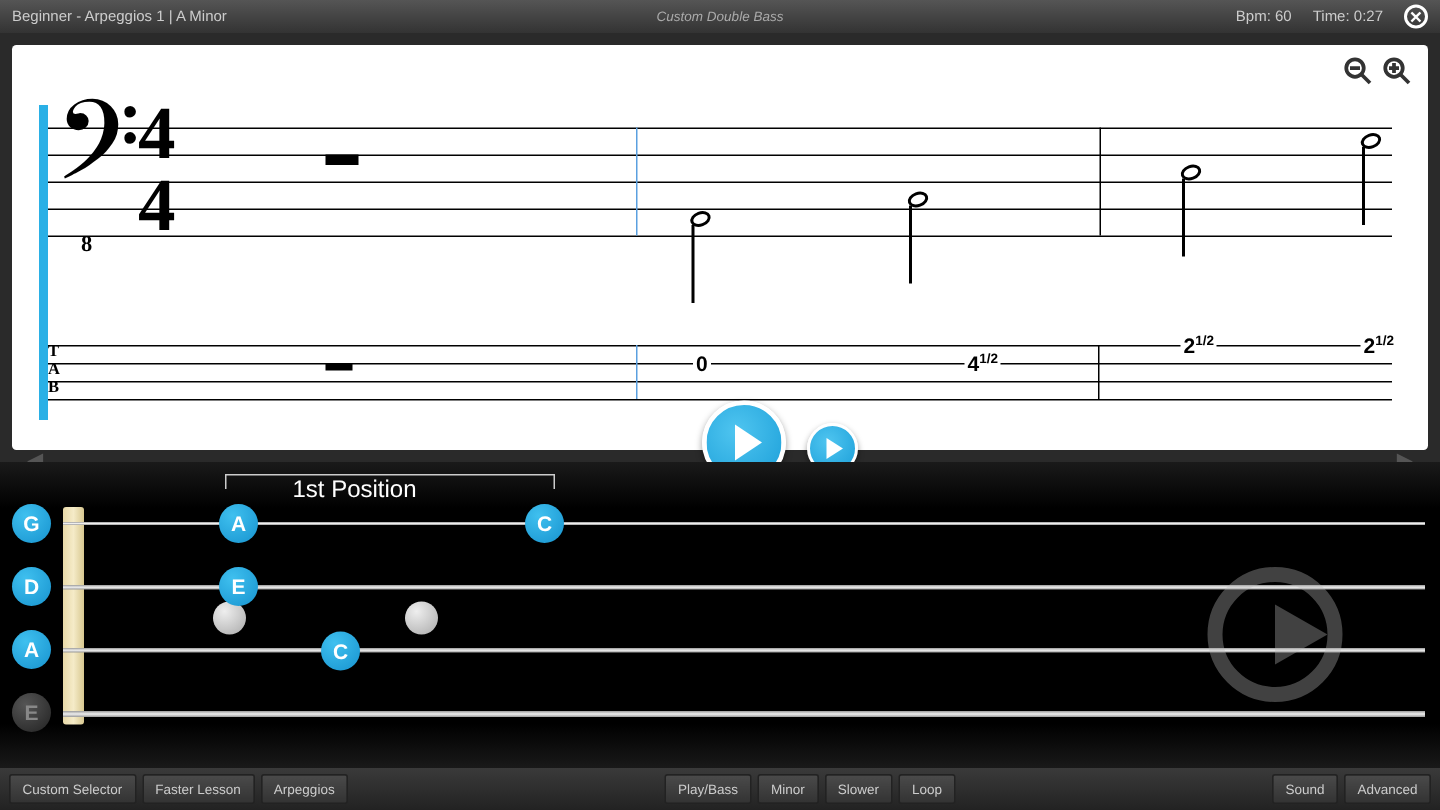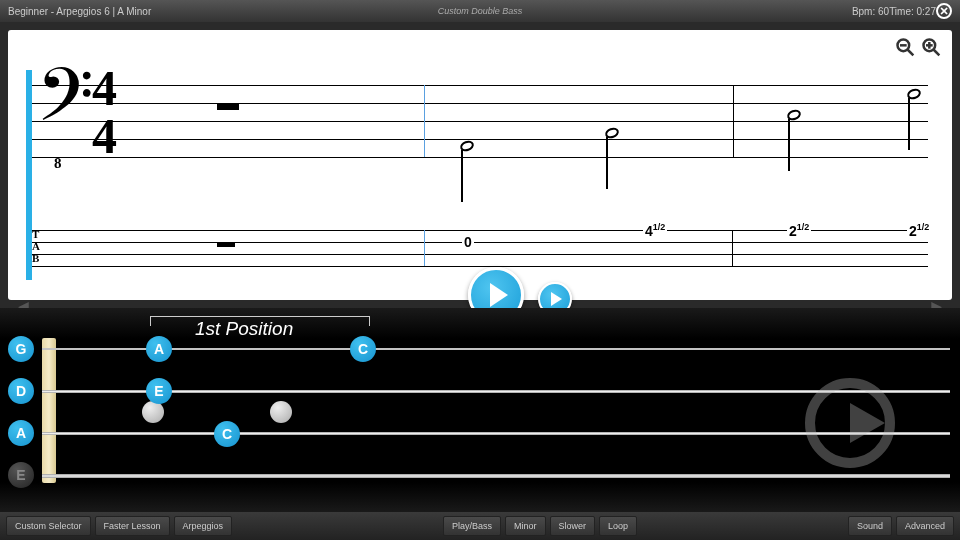--- a/index.html
+++ b/index.html
@@ -2,21 +2,21 @@
 <html><head>
 <meta charset="utf-8">
 <style>
   * { box-sizing: border-box; margin: 0; padding: 0; }
   html, body { width: 960px; height: 540px; overflow: hidden; font-family: Arial, sans-serif; background: #000; }
   
   
   .topbar { height: 22px; background: linear-gradient(#555, #333); color: #ccc; font-size: 10px; display: flex; align-items: center; padding: 0 8px; position: relative; }
   .topbar .title { flex: 0 0 auto; }
   .topbar .brand { position: absolute; left: 50%; transform: translateX(-50%); font-size: 9px; color: #aaa; font-style: italic; }
-  .topbar .right { margin-left: auto; display: flex; align-items: center; padding-left: 44px; }
+  .topbar .right { margin-left: auto; display: flex; gap: 14px; align-items: center; padding-left: 44px; }
   .close-circle { width: 16px; height: 16px; border: 2px solid #fff; border-radius: 50%; display: flex; align-items: center; justify-content: center; color: #fff; font-size: 11px; font-weight: bold; cursor: pointer; }
   
   
   .notation-wrap { background: #2a2a2a; padding: 2px; }
   .notation { background: #fff; height: 270px; margin: 6px; border-radius: 3px; position: relative; }
   .zoom-ctrls { position: absolute; top: 6px; right: 10px; display: flex; gap: 4px; }
   .zoom-btn { width: 22px; height: 22px; display: flex; align-items: center; justify-content: center; cursor: pointer; }
   .zoom-btn svg { width: 20px; height: 20px; }
   
   .playhead { position: absolute; top: 40px; left: 18px; width: 6px; height: 210px; background: #2ab0e6; }
@@ -54,21 +54,21 @@
   .play-main::after { content: ""; border-left: 18px solid #fff; border-top: 12px solid transparent; border-bottom: 12px solid transparent; margin-left: 5px; }
   .play-small { position: absolute; left: 530px; top: 252px; width: 34px; height: 34px; border-radius: 50%; background: radial-gradient(circle at 40% 35%, #4fc5f0, #1a9ed8); border: 2px solid #fff; display: flex; align-items: center; justify-content: center; cursor: pointer; box-shadow: 0 2px 4px rgba(0,0,0,0.4); }
   .play-small::after { content: ""; border-left: 11px solid #fff; border-top: 7px solid transparent; border-bottom: 7px solid transparent; margin-left: 3px; }
   
   .scroll-left, .scroll-right { position: absolute; top: 268px; font-size: 14px; color: #555; cursor: pointer; }
   .scroll-left { left: 10px; }
   .scroll-right { right: 10px; }
   
   
   .fretboard-zone { height: 205px; background: linear-gradient(#1a1a1a, #000 15%, #000 85%, #1a1a1a); position: relative; }
-  .position-label { position: absolute; top: 10px; left: 195px; color: #fff; font-size: 19px; font-style: italic; }
+  .position-label { position: absolute; top: 10px; left: 195px; color: #fff; font-size: 16px; }
   .position-bracket { position: absolute; top: 8px; left: 150px; width: 220px; height: 10px; border-top: 1px solid #ccc; border-left: 1px solid #ccc; border-right: 1px solid #ccc; }
   
   .nut { position: absolute; left: 42px; top: 30px; width: 14px; height: 145px; background: linear-gradient(90deg,#e8d9a8,#f5ebc8,#d8c890); border-radius: 2px; }
   
   .string { position: absolute; left: 42px; right: 10px; background: linear-gradient(#999,#eee,#999); }
   .string.s1 { top: 40px; height: 2px; }
   .string.s2 { top: 82px; height: 2.5px; }
   .string.s3 { top: 124px; height: 3px; }
   .string.s4 { top: 166px; height: 3.5px; }
   
@@ -84,21 +84,21 @@
   
   
   .bottombar { position: absolute; bottom: 0; left: 0; right: 0; height: 28px; background: linear-gradient(#3a3a3a,#222); display: flex; align-items: center; padding: 0 6px; gap: 4px; }
   .bottombar .spacer { flex: 1; }
   .bbtn { background: linear-gradient(#4a4a4a,#333); color: #ccc; font-size: 9px; padding: 4px 8px; border-radius: 2px; border: 1px solid #222; cursor: pointer; }
 </style>
 </head>
 <body>
 
 <div class="topbar">
-  <span class="title">Beginner - Arpeggios 6  |  A Minor</span>
+  <span class="title">Beginner - Arpeggios 1  |  A Minor</span>
   <span class="brand">Custom Double Bass</span>
   <div class="right">
     <span>Bpm: 60</span>
     <span>Time: 0:27</span>
     <div class="close-circle">
       <span>✕</span>
     </div>
   </div>
 </div>
 
@@ -166,21 +166,21 @@
       <div class="tab-line" style="top:36px"></div>
       <span class="tab-label" style="top:-2px">T</span>
       <span class="tab-label" style="top:10px">A</span>
       <span class="tab-label" style="top:22px">B</span>
       <div class="tab-rest" style="left:185px; top:12px;"></div>
       <div class="barline blue" style="left:392px; top:0; height:36px;"></div>
       <div class="barline" style="left:700px; top:0; height:36px;"></div>
     </div>
     <div id="tab-nums">
         <div class="tab-num" style="left: 454px; top: 204px;">0</div>
-        <div class="tab-num" style="left: 635px; top: 192px;">4<span class="tab-sup">1/2</span></div>
+        <div class="tab-num" style="left: 635px; top: 204px;">4<span class="tab-sup">1/2</span></div>
         <div class="tab-num" style="left: 779px; top: 192px;">2<span class="tab-sup">1/2</span></div>
         <div class="tab-num" style="left: 899px; top: 192px;">2<span class="tab-sup">1/2</span></div>
       </div>
 
     <div class="scroll-left">◀</div>
     <div class="scroll-right">▶</div>
     <div class="play-main"></div>
     <div class="play-small"></div>
   </div>
 </div>

